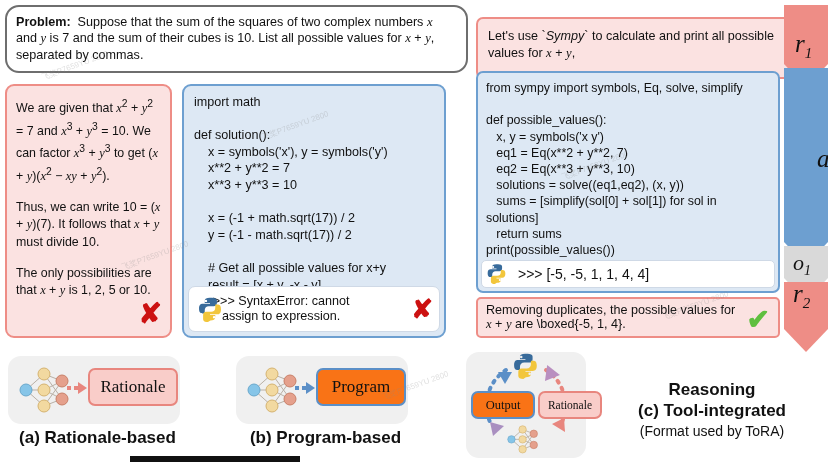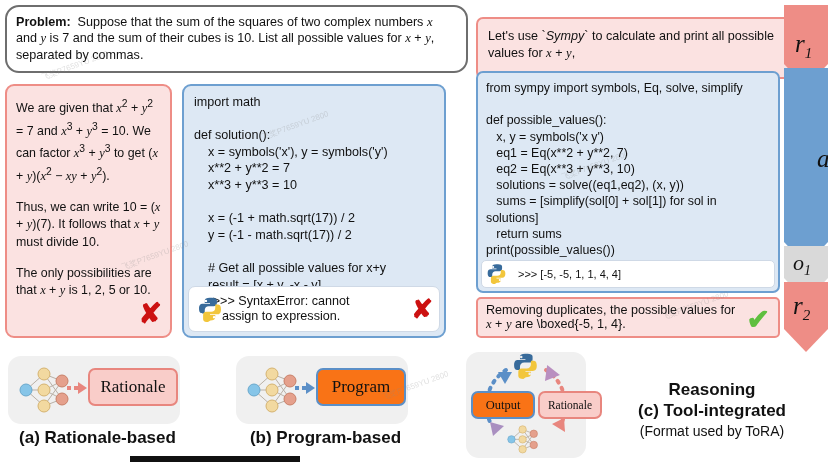--- a/index.html
+++ b/index.html
@@ -60,21 +60,21 @@
     left:476px;top:71px;width:304px;height:222px;
     border:2px solid #6d9fd0;border-radius:7px;background:#dde8f4;
     padding:7px 0 0 0;
   }
   #a1-code{padding:0 8px;font-size:12.4px;line-height:16.2px;white-space:pre-wrap;}
   #a1-output{
     position:absolute;left:3px;right:3px;bottom:3px;height:26px;
     background:#ffffff;border:1px solid #cfd9e6;border-radius:5px;
     display:flex;align-items:center;padding:0 6px;
   }
-  #a1-output .otxt{font-size:11px;padding-left:8px;}
+  #a1-output .otxt{font-size:14px;padding-left:8px;}
 
   #r2-box{
     left:476px;top:297px;width:304px;height:41px;
     border:2px solid #ee8d86;border-radius:5px;background:#fbe2e1;
     padding:4px 10px 0 8px;
   }
   #r2-box .txt{font-size:12.6px;line-height:14px;}
 
   
   .legend-card{
@@ -195,21 +195,21 @@
 </svg>
 <div class="abs" style="left:795px;top:30px;">
   <span class="cap" style="font-style:italic;font-family:'Liberation Serif',serif;font-size:25px;">r<sub style="font-size:15px;">1</sub></span>
 </div>
 <div class="abs" style="left:793px;top:145px;margin-left:24px;">
   <span class="cap" style="font-style:italic;font-family:'Liberation Serif',serif;font-size:25px;">a<sub style="font-size:15px;">1</sub></span>
 </div>
 <div class="abs" style="left:793px;top:250px;">
   <span class="cap" style="font-style:italic;font-family:'Liberation Serif',serif;font-size:22px;">o<sub style="font-size:14px;">1</sub></span>
 </div>
-<div class="abs" style="left:793px;top:292px;">
+<div class="abs" style="left:793px;top:280px;">
   <span class="cap" style="font-style:italic;font-family:'Liberation Serif',serif;font-size:25px;">r<sub style="font-size:15px;">2</sub></span>
 </div>
 
 <div class="legend-card" style="left:8px;top:356px;width:172px;height:68px;"></div>
 <svg class="abs" style="left:14px;top:362px;width:62px;height:56px;">
   <g stroke="#b9b0a6" stroke-width="1" fill="none">
     <line x1="12" y1="28" x2="30" y2="12"></line>
       <line x1="12" y1="28" x2="30" y2="28"></line>
       <line x1="12" y1="28" x2="30" y2="44"></line>
     <line x1="30" y1="12" x2="48" y2="19"></line>

